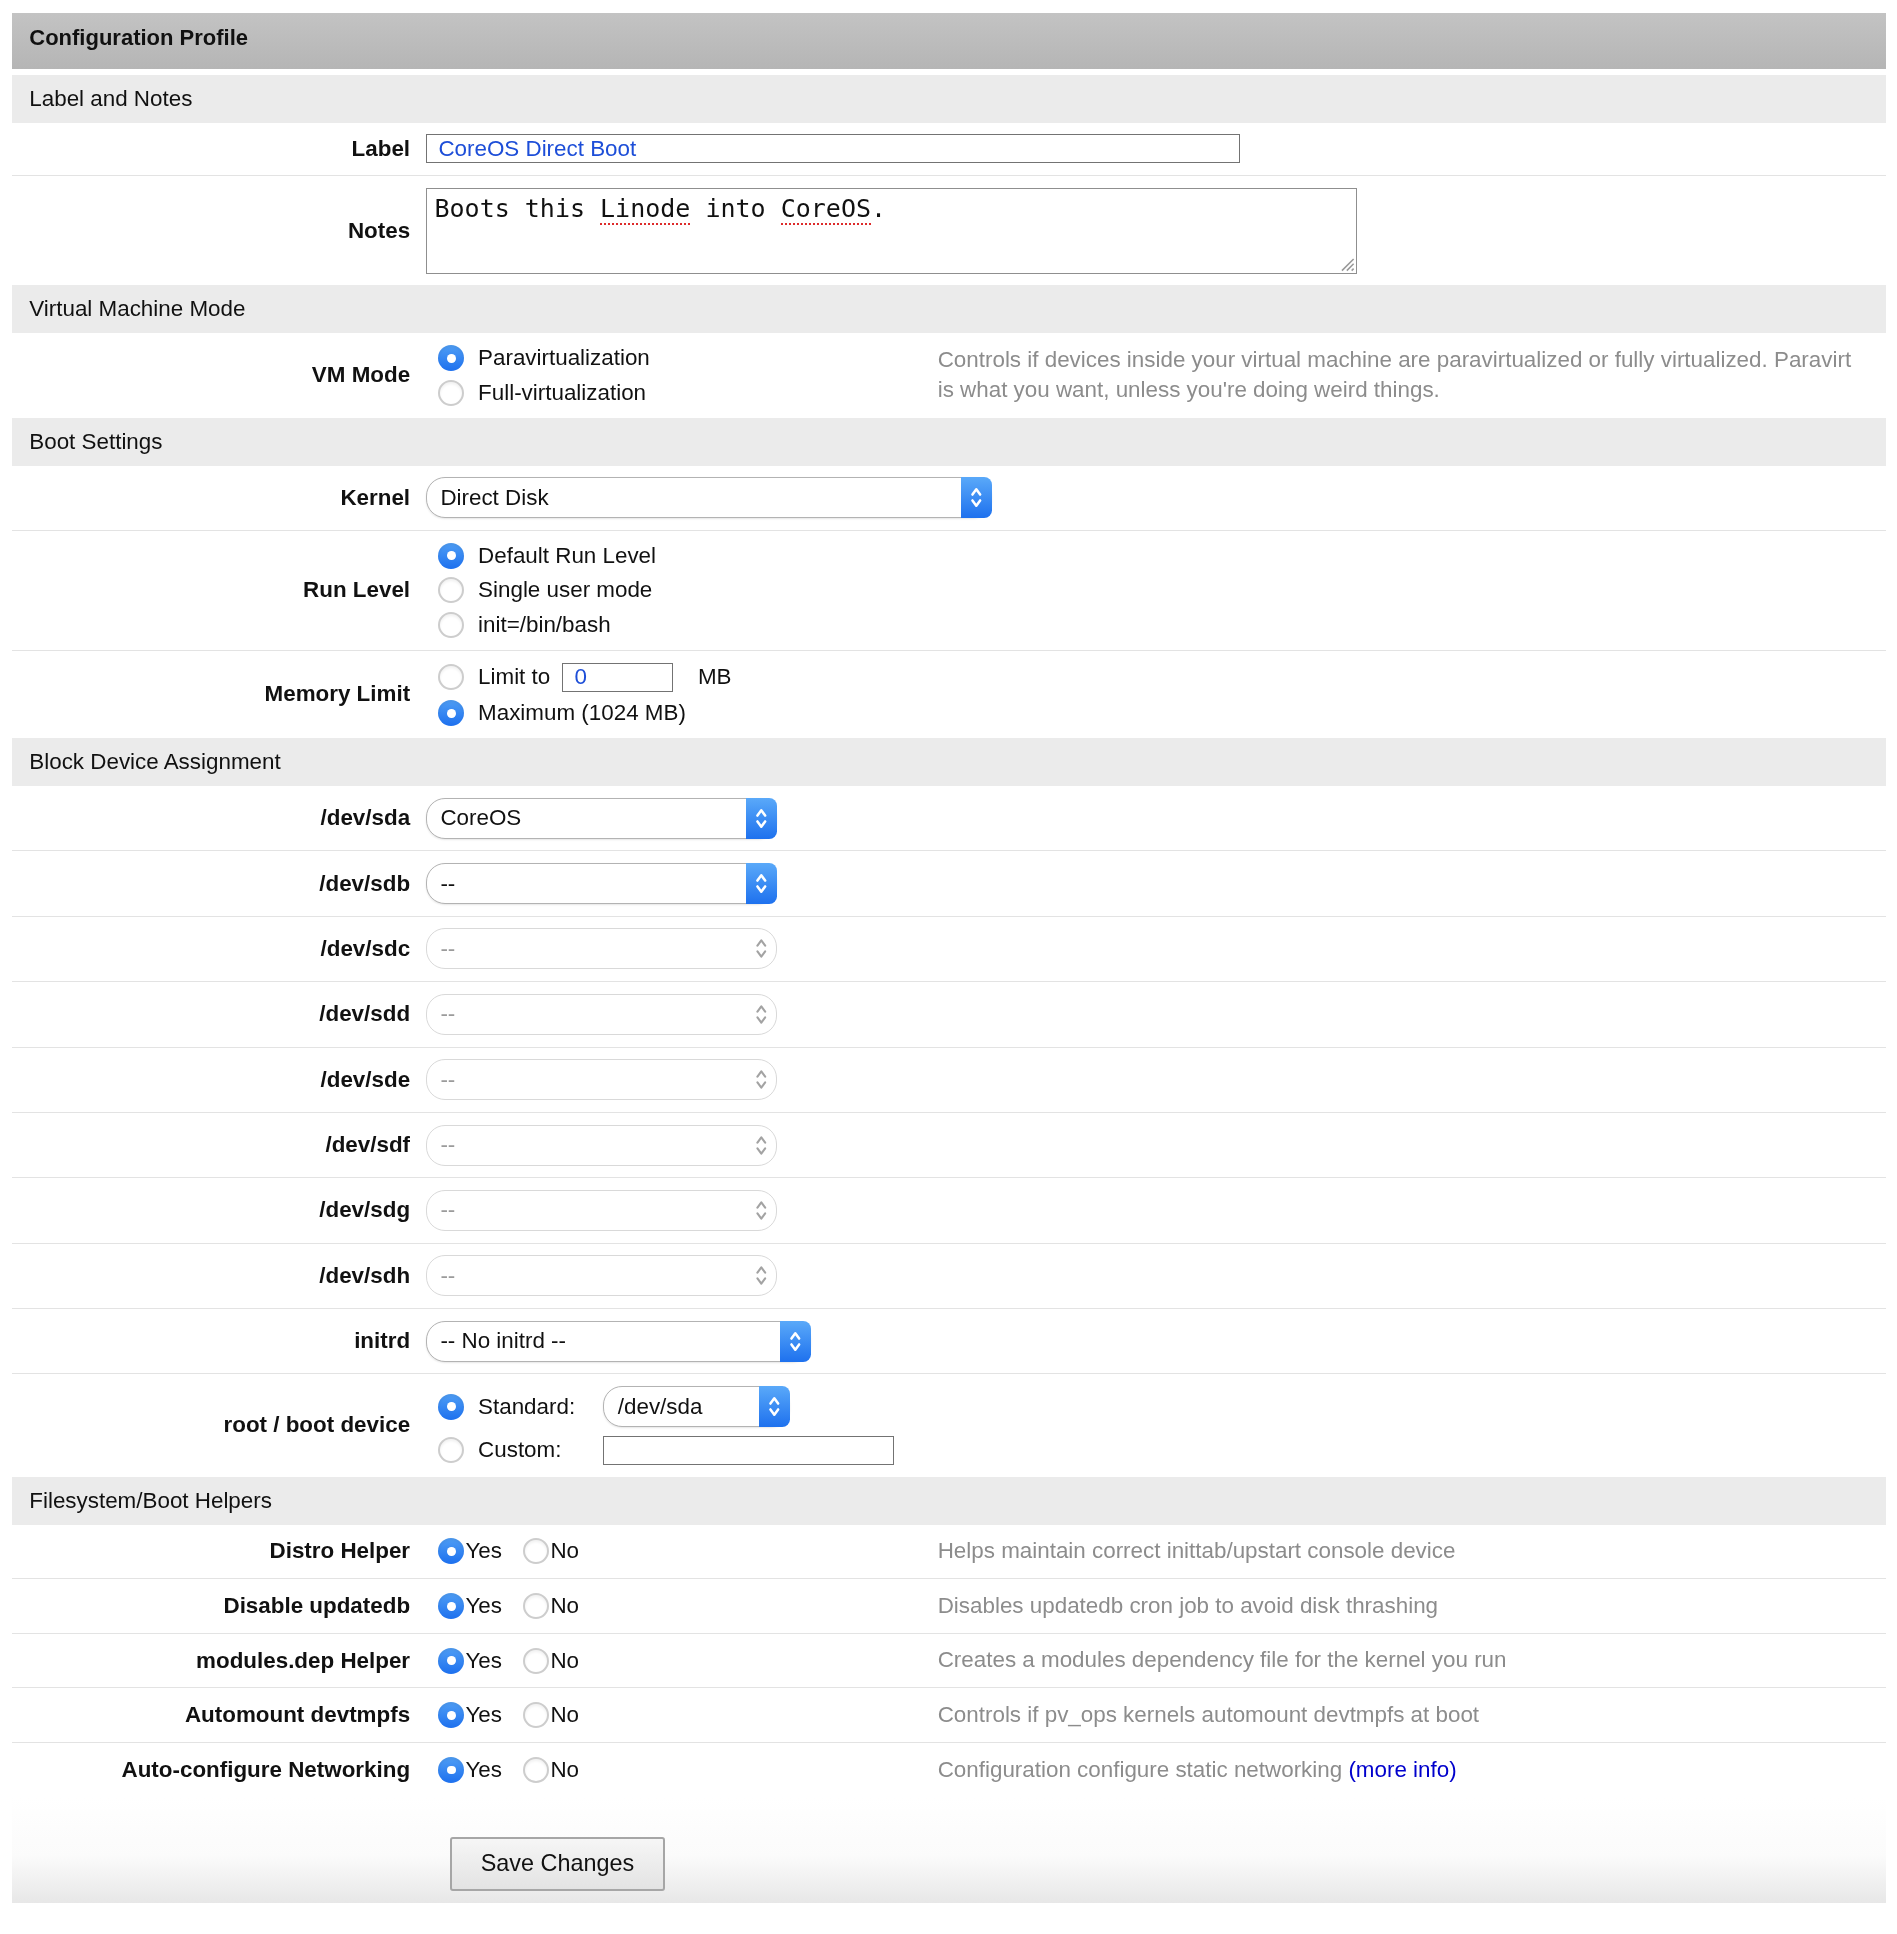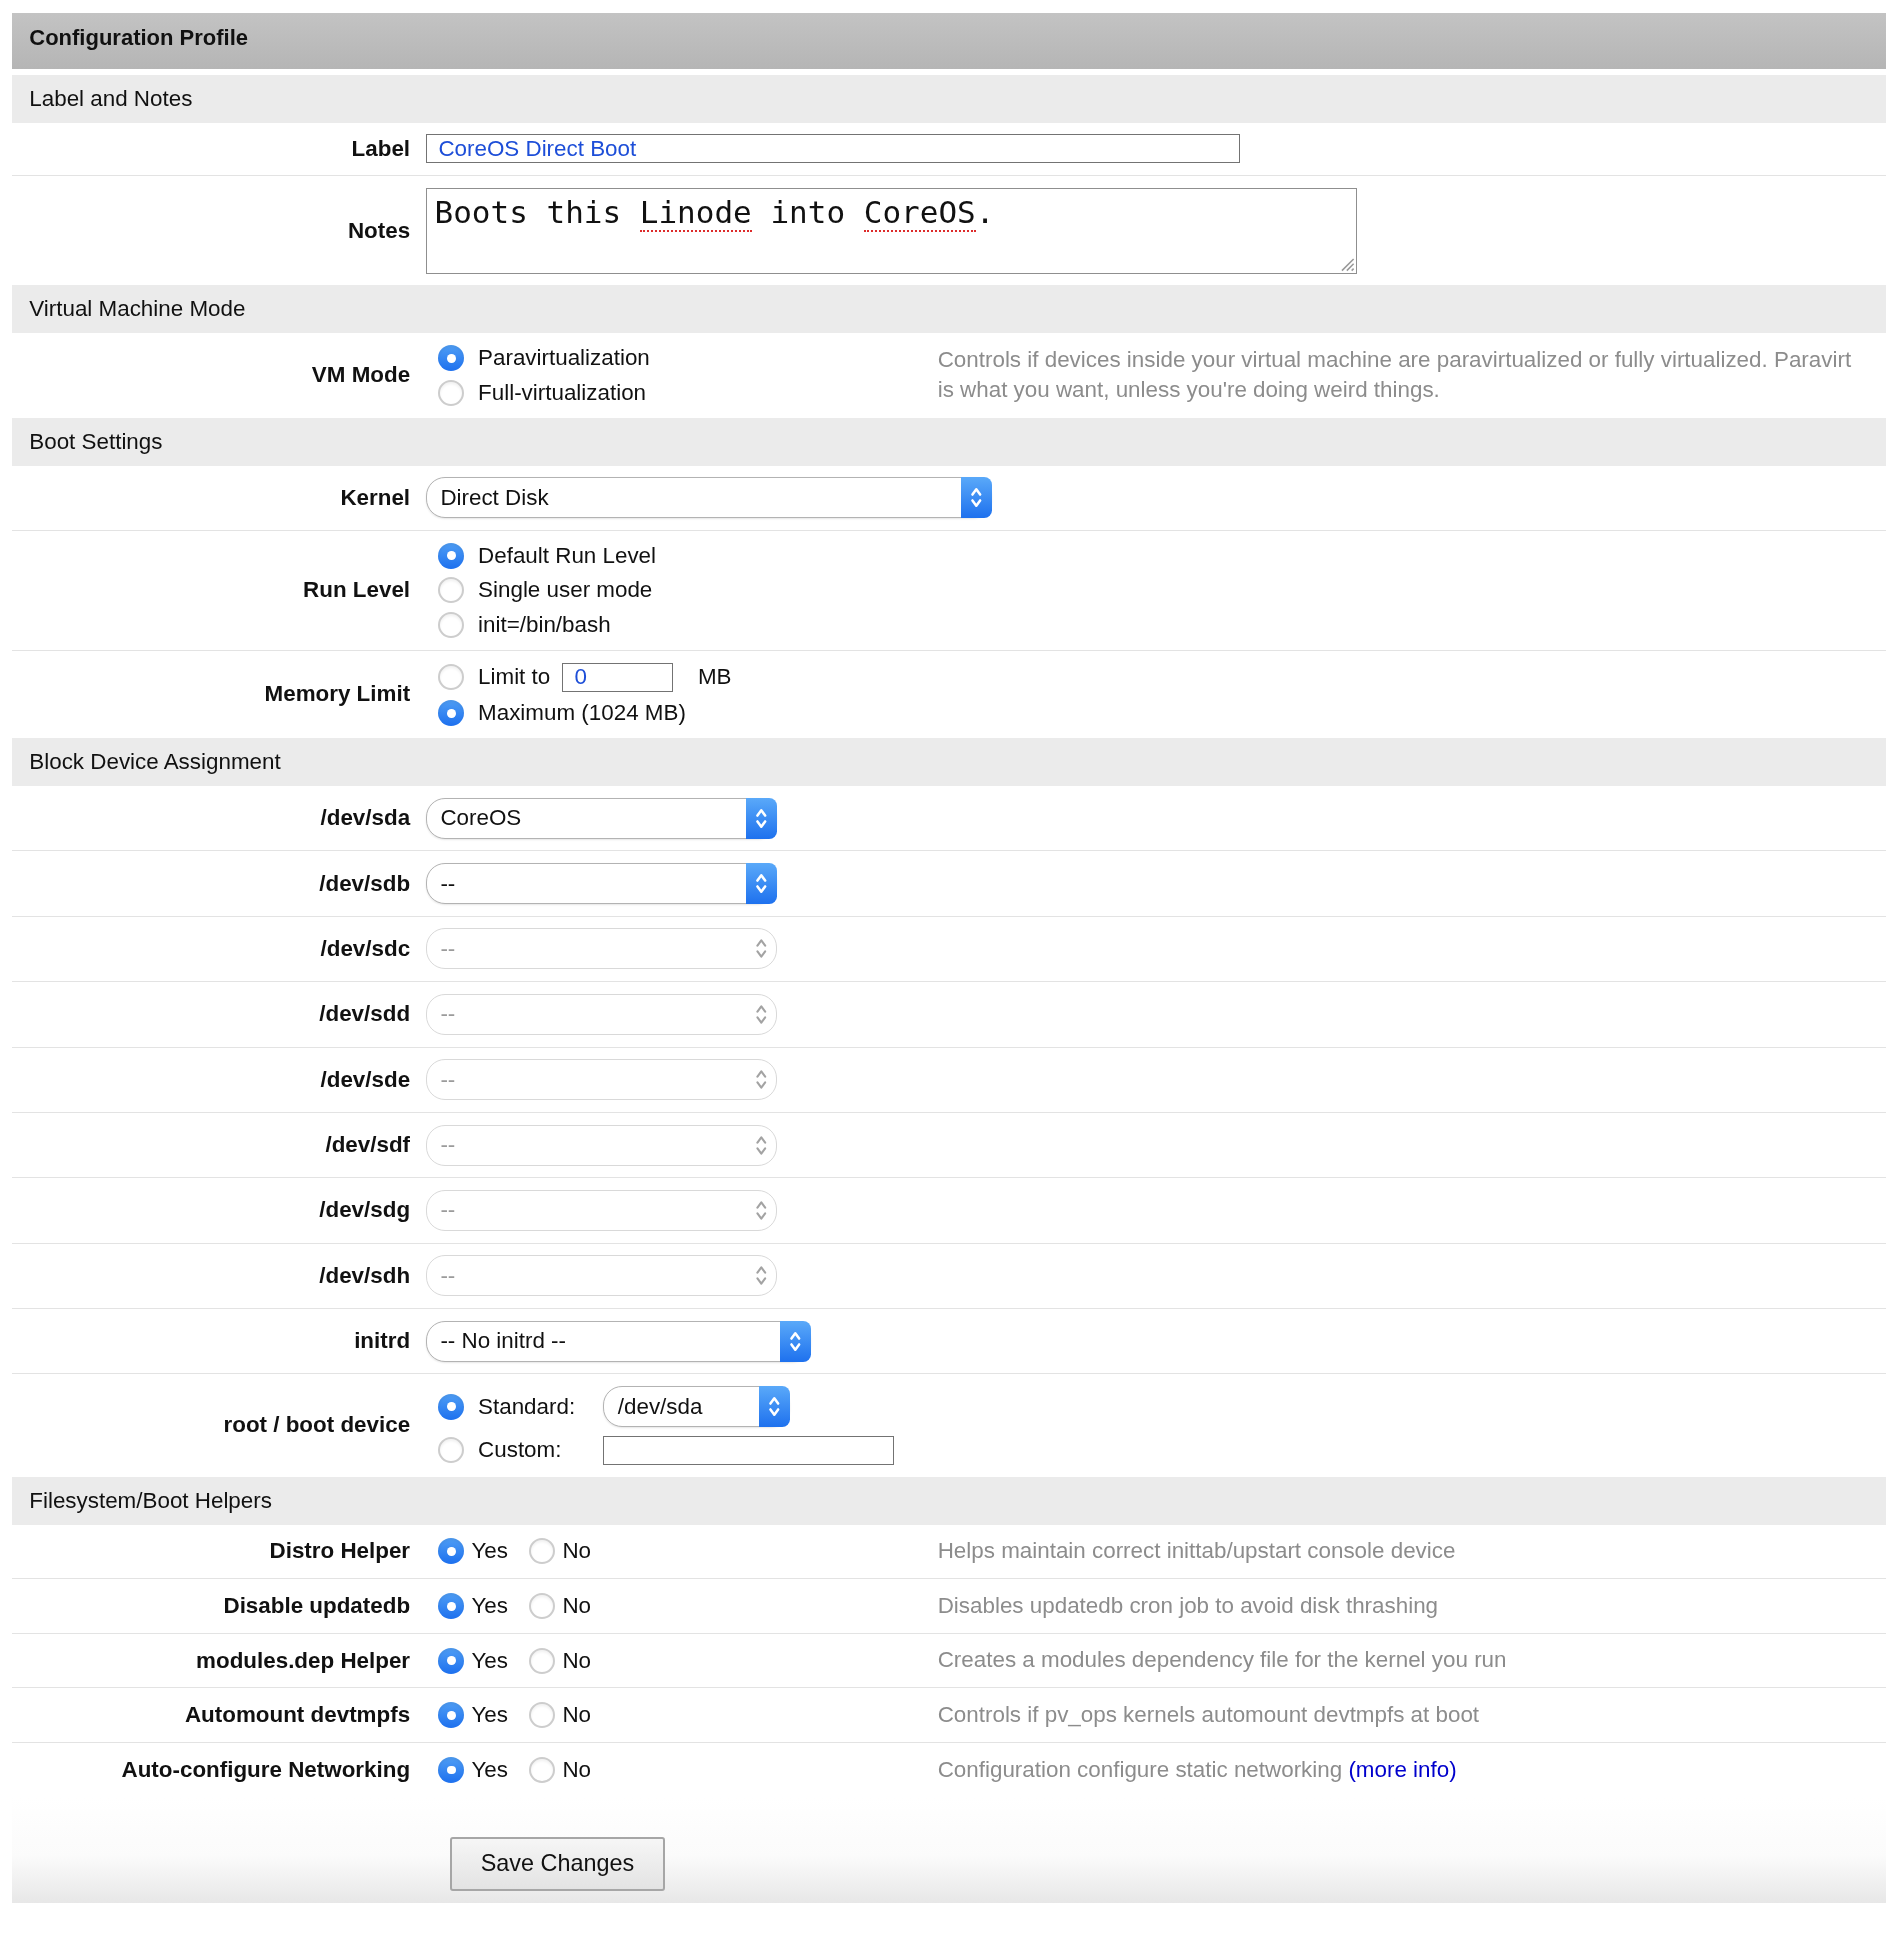--- a/index.html
+++ b/index.html
@@ -58,21 +58,21 @@
 
   .textarea {
     width: 931px; height: 86px;
     border: 1px solid #8f8f8f;
     background: #fff;
     position: relative;
     padding: 4.9px 7.8px;
   }
   .mono {
     font-family: "DejaVu Sans Mono", monospace;
-    font-size: 31px;
+    font-size: 25px;
     white-space: pre;
   }
   .miss { border-bottom: 2.9px dotted #dd2b2b; padding-bottom: 0px; }
   .resize-handle { position: absolute; right: 1px; bottom: 1px; line-height: 0; cursor: nwse-resize; }
 
   
   .radio {
     display: inline-block;
     width: 26px; height: 26px;
     border-radius: 50%;
@@ -92,21 +92,21 @@
     position: absolute;
     left: 8.8px; top: 8.8px;
     width: 8.8px; height: 8.8px;
     border-radius: 50%;
     background: #fff;
   }
   .opt { display: flex; align-items: center; padding-left: 12.7px; }
   .opt + .opt { margin-top: 8.8px; }
   .opt .optlabel-text { margin-left: 13.7px; }
   .yesno { display: flex; align-items: center; padding-left: 12.7px; }
-  .yesno .optlabel-text { margin-left: 7px; }
+  .yesno .optlabel-text { margin-left: 1px; }
   .yesno .radio + .optlabel-text + .radio,
   .yesno .gap-left { margin-left: 21.5px; }
 
   
   .select {
     display: inline-flex;
     align-items: center;
     height: 41px;
     background: #fff;
     border: 1px solid #b3b3b3;

